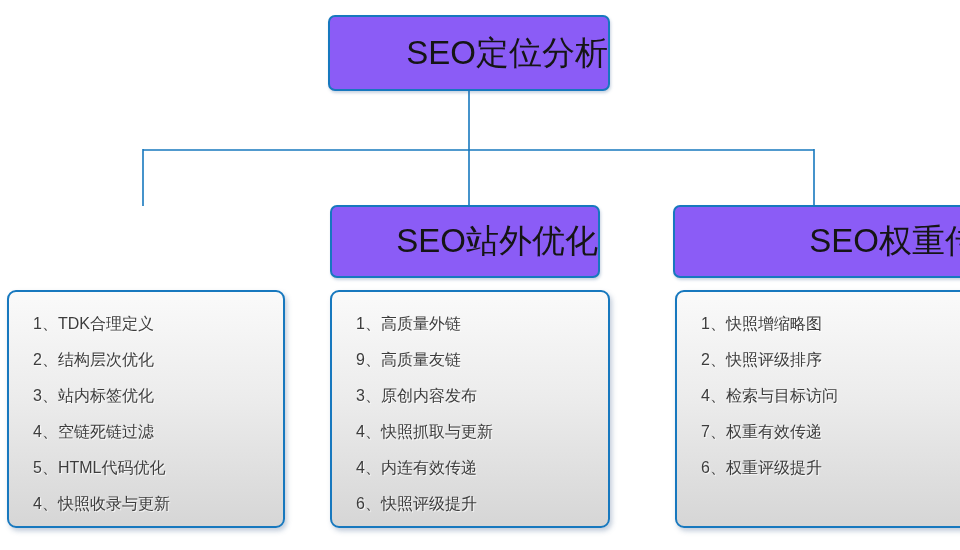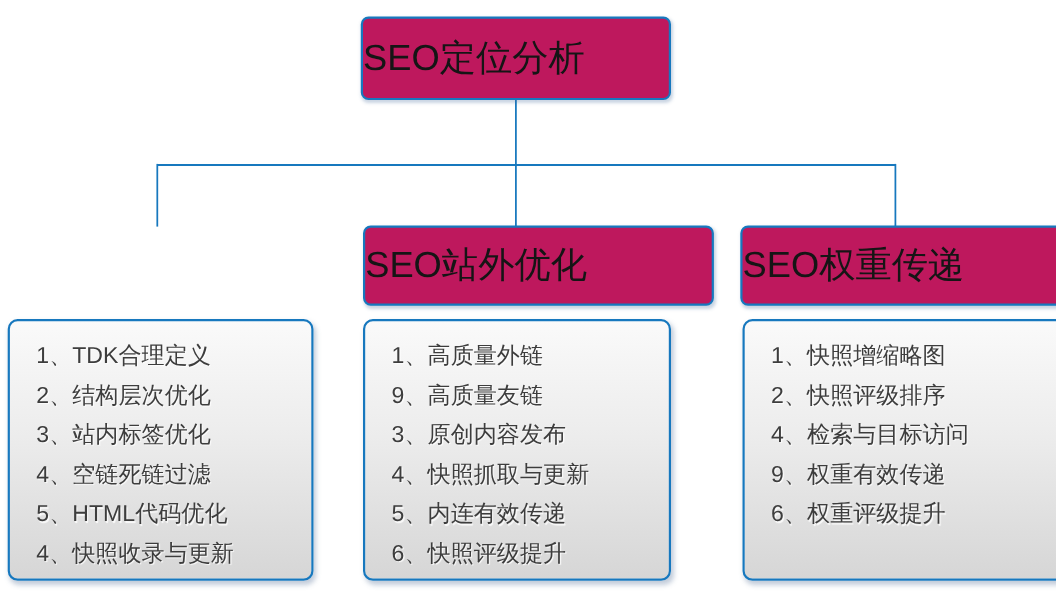--- a/index.html
+++ b/index.html
@@ -5,41 +5,41 @@
   :root { --accent:#1778be; }
   * { margin:0; padding:0; box-sizing:border-box; }
   html,body { width:960px; height:550px; background:#ffffff; }
   body { font-family:"Liberation Sans","DejaVu Sans",sans-serif; position:relative; overflow:hidden; }
 
   .stage { position:absolute; left:0; top:0; width:960px; height:550px; }
 
   svg.connectors { position:absolute; left:0; top:0; z-index:0; }
   svg.connectors line { stroke:var(--accent); stroke-width:1.6; }
 
-  .node { position:absolute; z-index:1; background:#be185d;
+  .node { position:absolute; z-index:1; background:#8b5cf6;
           border:2px solid var(--accent); border-radius:7px;
-          display:flex; align-items:center; justify-content:flex-start;
+          display:flex; align-items:center; justify-content:flex-end;
           box-shadow:1px 2px 3px rgba(60,100,150,0.28); }
   .node .title { font-size:33px; color:#151515; white-space:nowrap; }
 
   .root-node   { left:328px; top:15px;  width:282px; height:76px; }
   .head-node-1 { left:6px;   top:205px; width:281px; height:73px; }
-  .head-node-2 { left:330px; top:205px; width:319px; height:73px; }
+  .head-node-2 { left:330px; top:205px; width:270px; height:73px; }
   .head-node-3 { left:673px; top:205px; width:340px; height:73px; }
 
   .panel { position:absolute; z-index:1;
            border:2px solid var(--accent); border-radius:9px;
            background:linear-gradient(180deg,#fafafa 0%,#ececec 45%,#d6d6d6 100%);
            box-shadow:2px 3px 5px rgba(80,110,150,0.35);
            padding:14px 10px 0 24px; }
   .panel-1 { left:7px;   top:290px; width:278px; height:238px; }
   .panel-2 { left:330px; top:290px; width:280px; height:238px; }
   .panel-3 { left:675px; top:290px; width:295px; height:238px; }
 
-  .list-item { font-size:21px; line-height:36px; color:#3d3d3d; white-space:nowrap;
+  .list-item { font-size:16px; line-height:36px; color:#3d3d3d; white-space:nowrap;
                text-shadow:1px 1px 1px rgba(255,255,255,0.9); }
 </style>
 </head>
 <body>
 
 <div class="stage">
 
   <svg class="connectors" width="960" height="550" viewBox="0 0 960 550" aria-hidden="true">
     <line x1="469" y1="91" x2="469" y2="150"></line>
     <line x1="143" y1="150" x2="814" y2="150"></line>
@@ -65,24 +65,24 @@
       <div class="list-item">3、站内标签优化</div>
       <div class="list-item">4、空链死链过滤</div>
       <div class="list-item">5、HTML代码优化</div>
       <div class="list-item">4、快照收录与更新</div>
     </div>
   <div class="panel panel-2">
       <div class="list-item">1、高质量外链</div>
       <div class="list-item">9、高质量友链</div>
       <div class="list-item">3、原创内容发布</div>
       <div class="list-item">4、快照抓取与更新</div>
-      <div class="list-item">5、内连有效传递</div>
+      <div class="list-item">4、内连有效传递</div>
       <div class="list-item">6、快照评级提升</div>
     </div>
   <div class="panel panel-3">
       <div class="list-item">1、快照增缩略图</div>
       <div class="list-item">2、快照评级排序</div>
       <div class="list-item">4、检索与目标访问</div>
-      <div class="list-item">9、权重有效传递</div>
+      <div class="list-item">7、权重有效传递</div>
       <div class="list-item">6、权重评级提升</div>
     </div>
 
 </div>
 
 </body></html>

